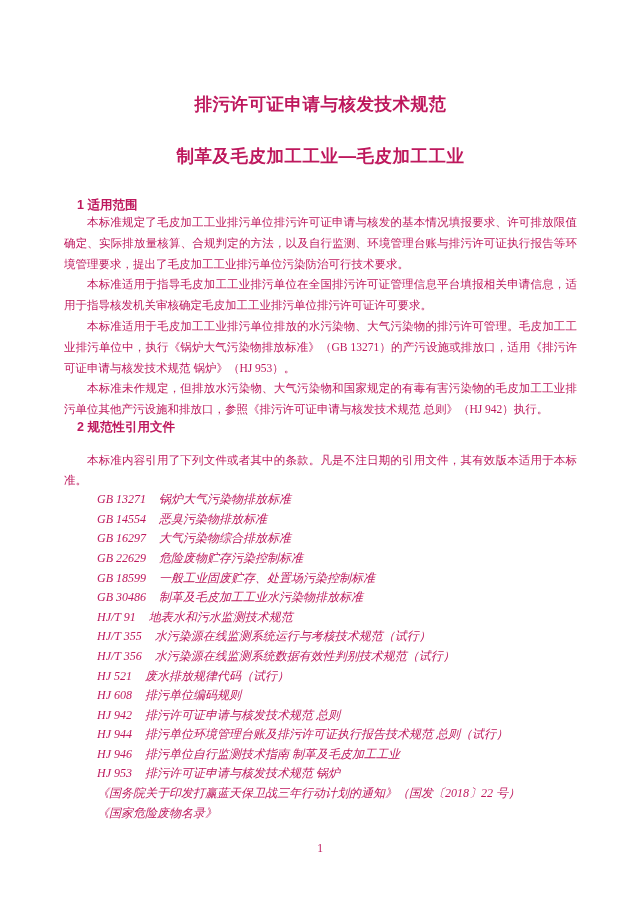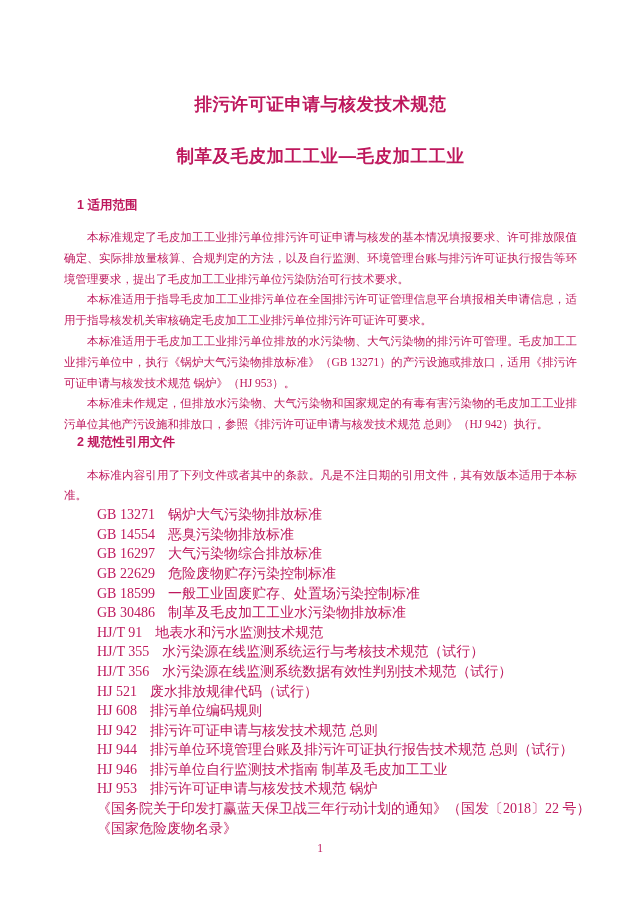--- a/index.html
+++ b/index.html
@@ -36,24 +36,24 @@
   .s1 { margin-top: 33px; }
   .s2 { margin-top: 1px; }
 
   .body-para {
     margin: 0;
     font-size: 11.5px;
     line-height: 20.8px;
     text-align: justify;
     text-indent: 2em;
   }
-  .body-para.first { margin-top: 15px; }
+  .body-para.first { }
   .intro { margin-top: 17px; line-height: 19.6px; }
 
-  .ref-list { font-size: 14px; }
+  .ref-list { font-size: 12px; font-style: italic; }
   .ref-row {
     line-height: 19.6px;
     padding-left: 33px;
     white-space: nowrap;
   }
   .ref-code:not(:empty) { margin-right: 13px; }
 
   .page-number {
     position: absolute;
     left: 0;

